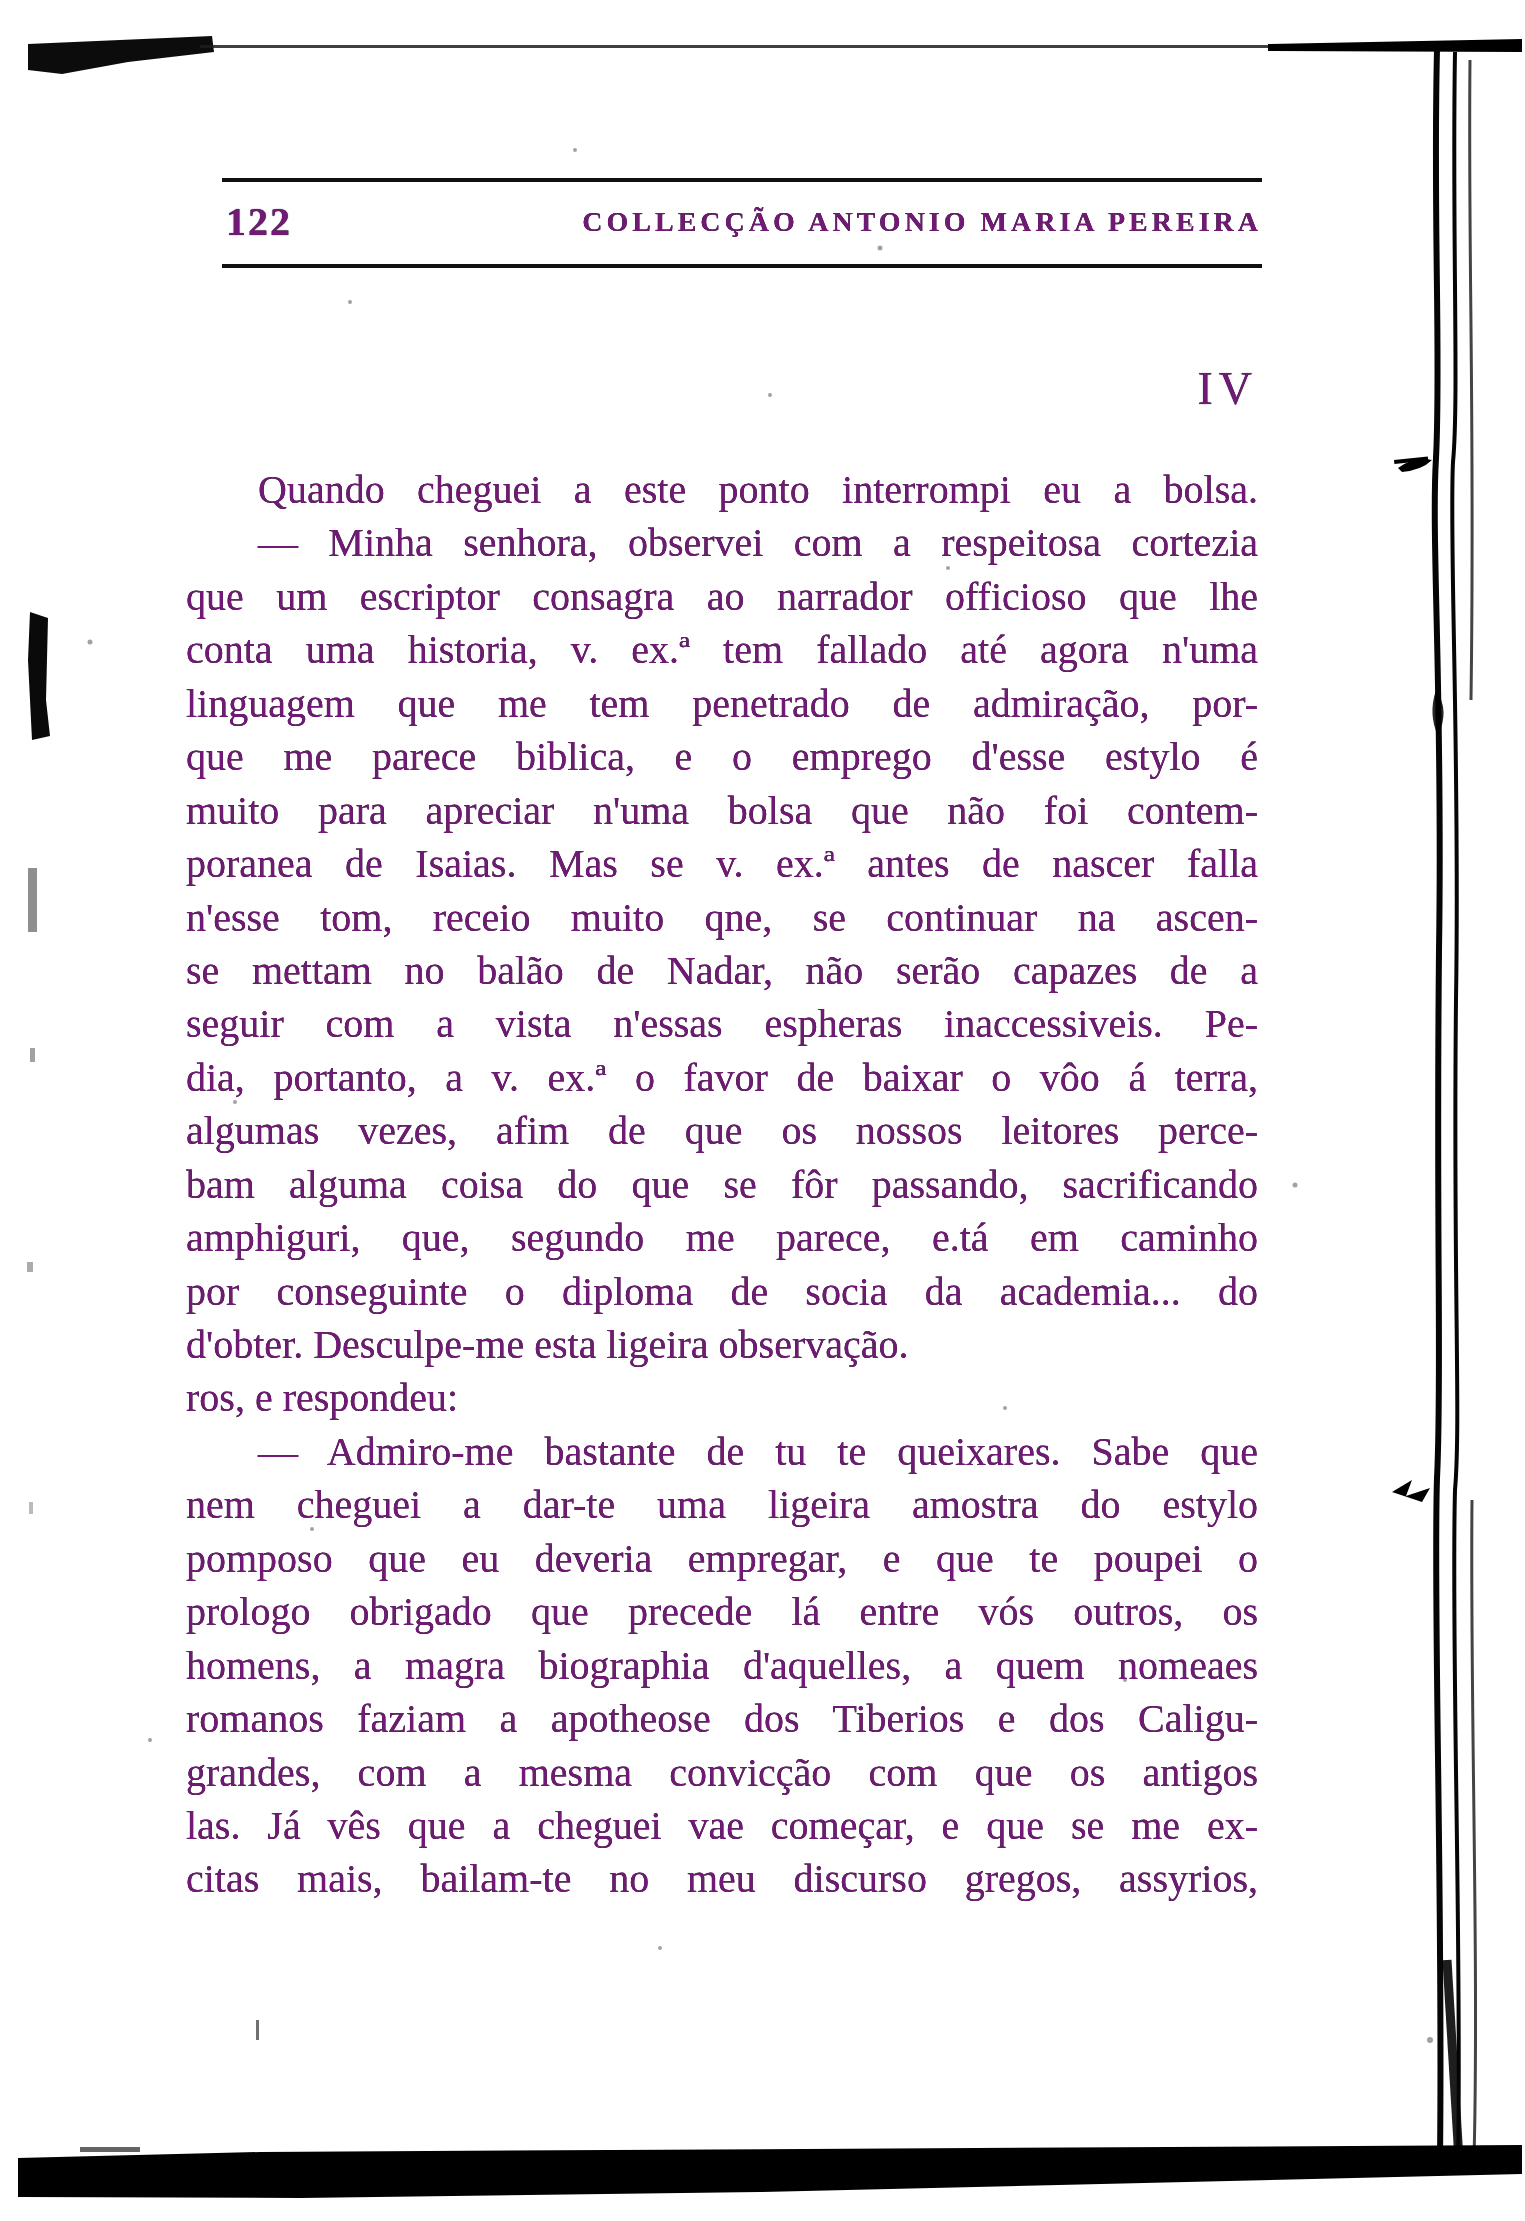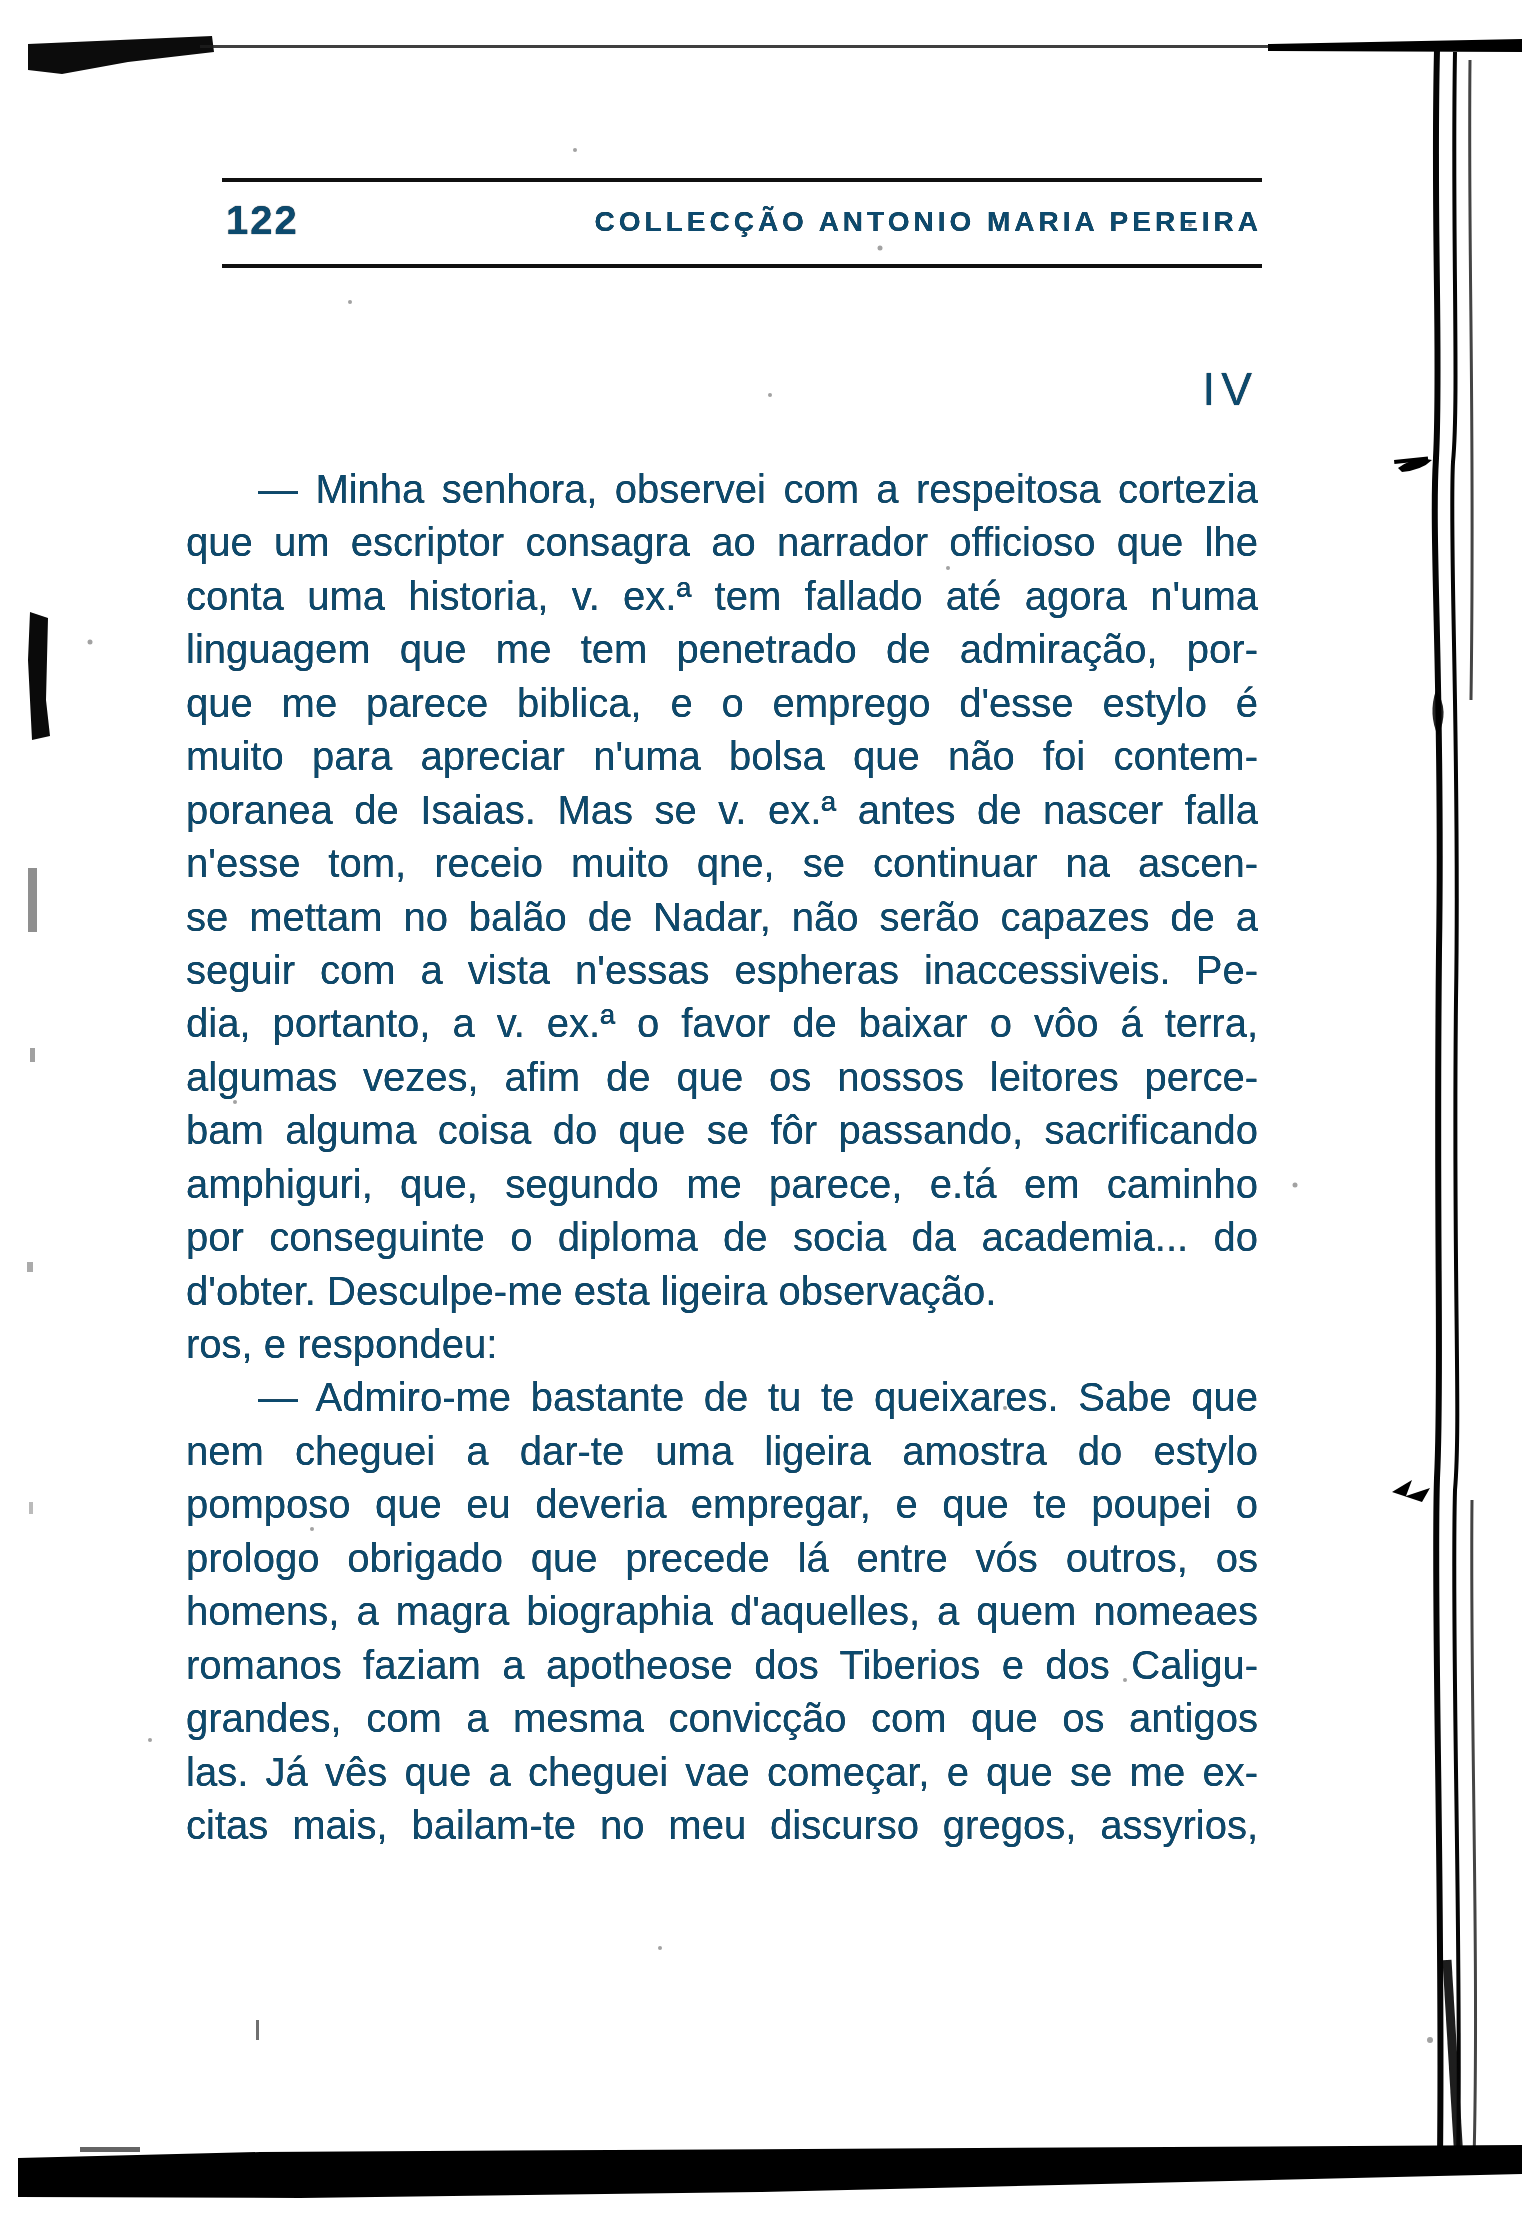--- a/index.html
+++ b/index.html
@@ -1,22 +1,22 @@
 <!DOCTYPE html>
 <html><head>
 <meta charset="utf-8">
 <style>
   html,body{margin:0;padding:0;background:#e8e8e4;}
   #page{
     position:relative;
     width:1525px;height:2221px;
     background:#ffffff;
     overflow:hidden;
-    font-family:Liberation Sans, sans-serif;
-    color:#0c4a6e;
+    font-family:Liberation Serif, serif;
+    color:#701a75;
   }
   
   #scan-marks{position:absolute;inset:0;width:1525px;height:2221px;pointer-events:none;}
 
   
   .rule{position:absolute;left:222px;width:1040px;height:4px;background:#101010;}
   #rule-top{top:178px;}
   #rule-bottom{top:264px;}
   #page-number{
     position:absolute;left:226px;top:198px;
@@ -115,20 +115,21 @@
   </svg>
 
   <div class="rule" id="rule-top"></div>
   <div id="page-number">122</div>
   <div id="header-title">COLLECÇÃO ANTONIO MARIA PEREIRA</div>
   <div class="rule" id="rule-bottom"></div>
 
   <div id="chapter-heading">IV</div>
 
   <div id="text-column">
+      <div class="line j in">Quando cheguei a este ponto interrompi eu a bolsa.</div>
       <div class="line j in">— Minha senhora, observei com a respeitosa cortezia</div>
       <div class="line j">que um escriptor consagra ao narrador officioso que lhe</div>
       <div class="line j">conta uma historia, v. ex.ª tem fallado até agora n'uma</div>
       <div class="line j">linguagem que me tem penetrado de admiração, por-</div>
       <div class="line j">que me parece biblica, e o emprego d'esse estylo é</div>
       <div class="line j">muito para apreciar n'uma bolsa que não foi contem-</div>
       <div class="line j">poranea de Isaias. Mas se v. ex.ª antes de nascer falla</div>
       <div class="line j">n'esse tom, receio muito qne, se continuar na ascen-</div>
       <div class="line j">se mettam no balão de Nadar, não serão capazes de a</div>
       <div class="line j">seguir com a vista n'essas espheras inaccessiveis. Pe-</div>

